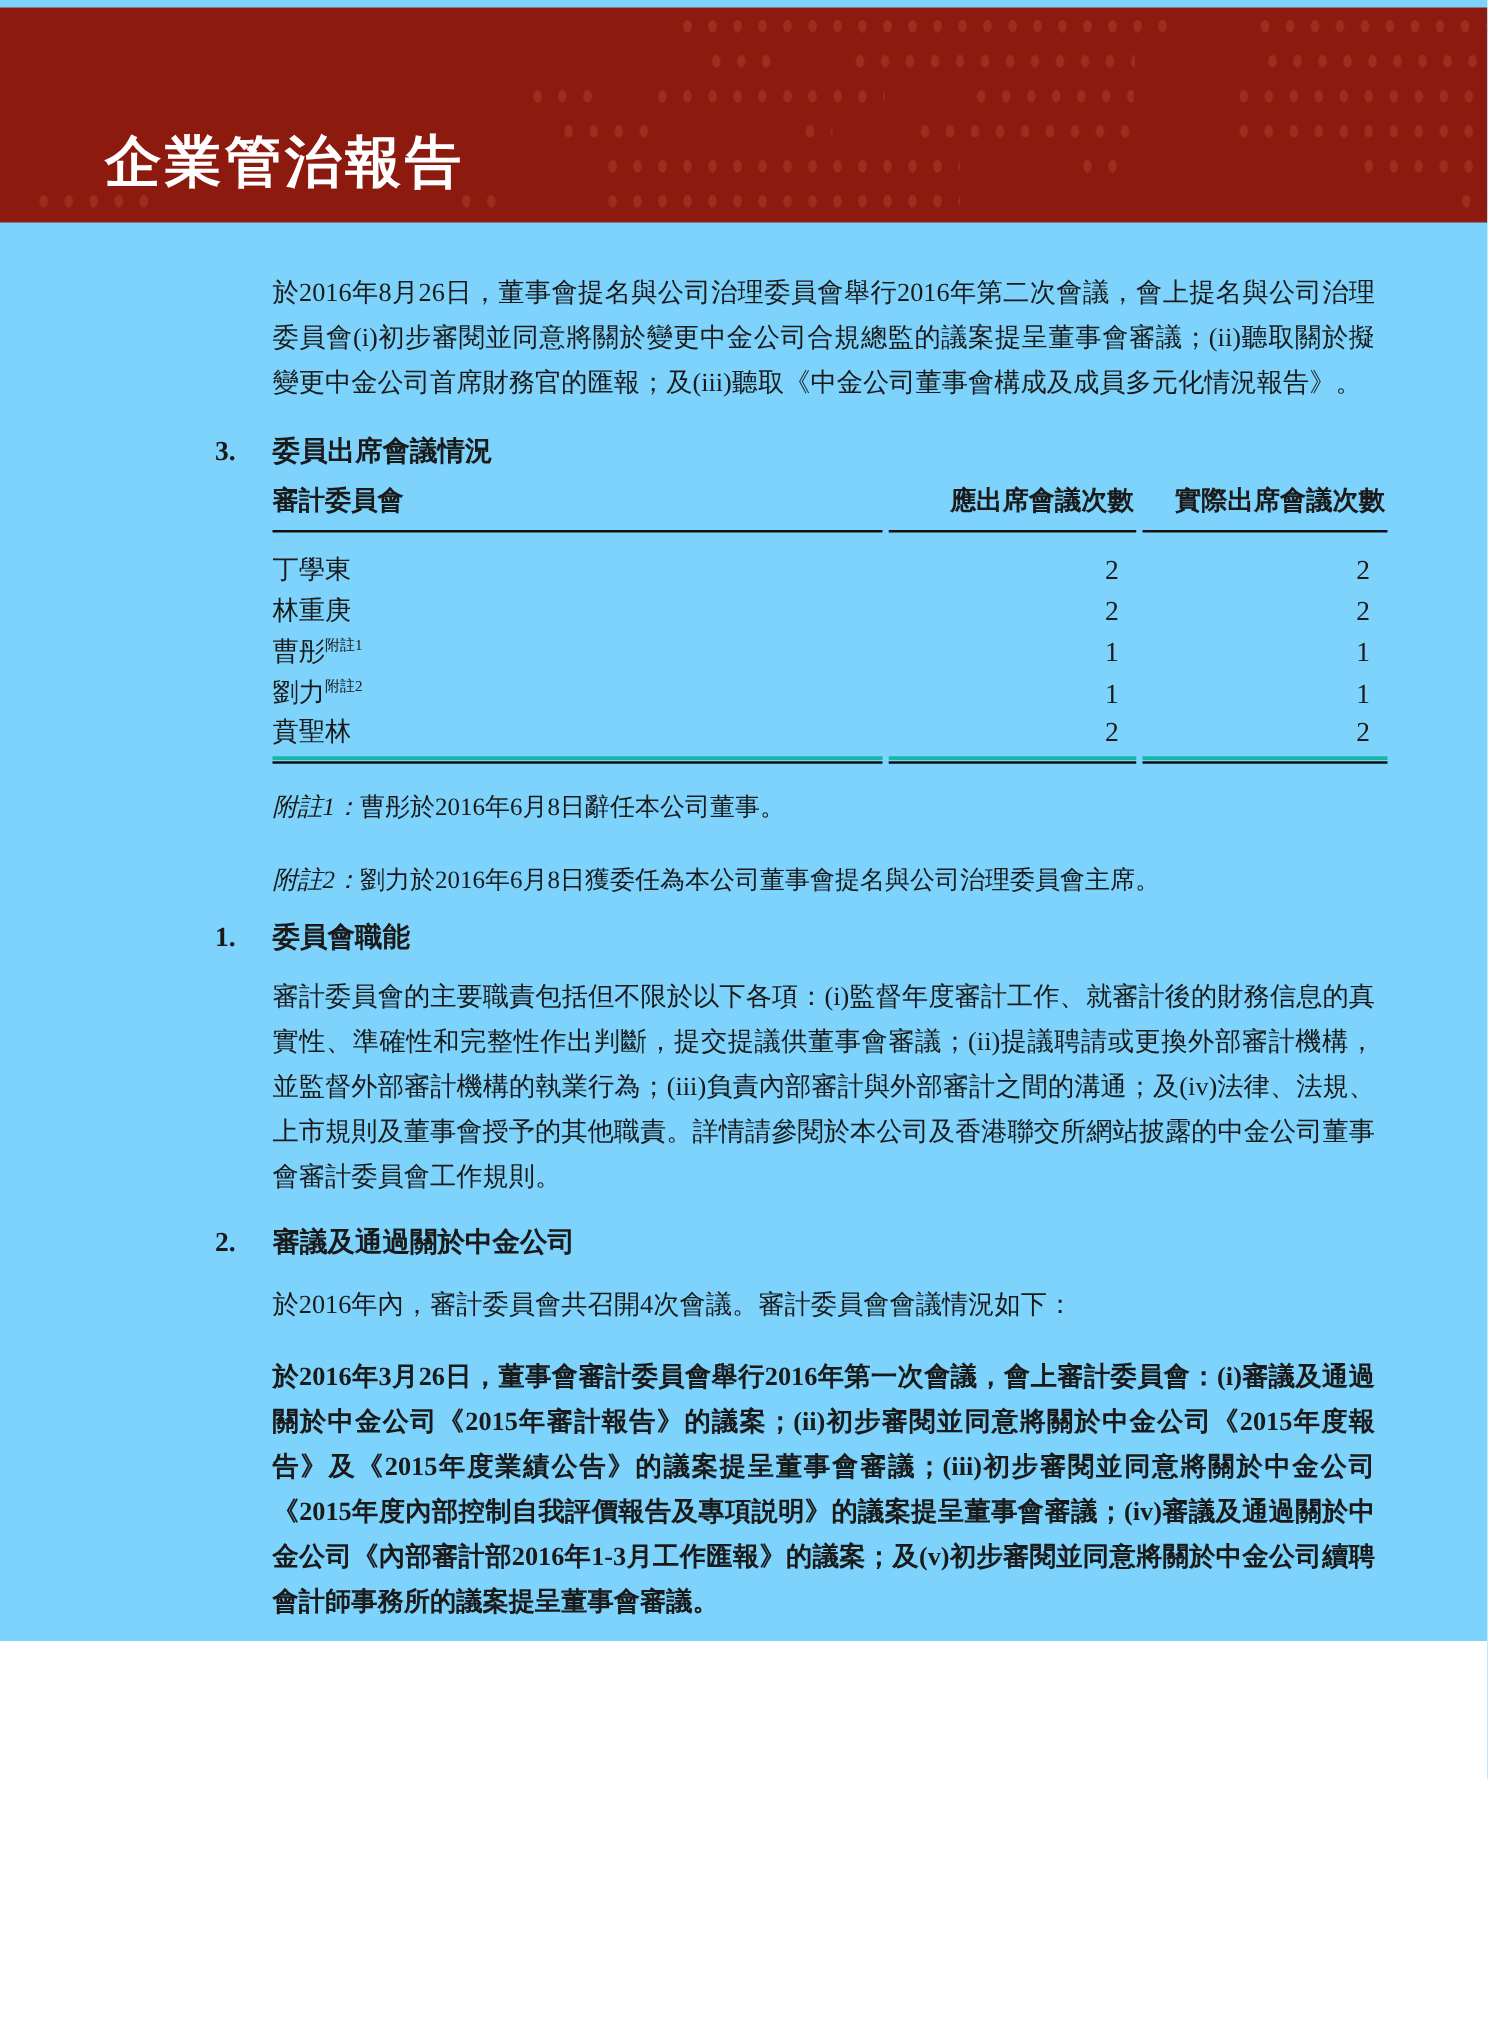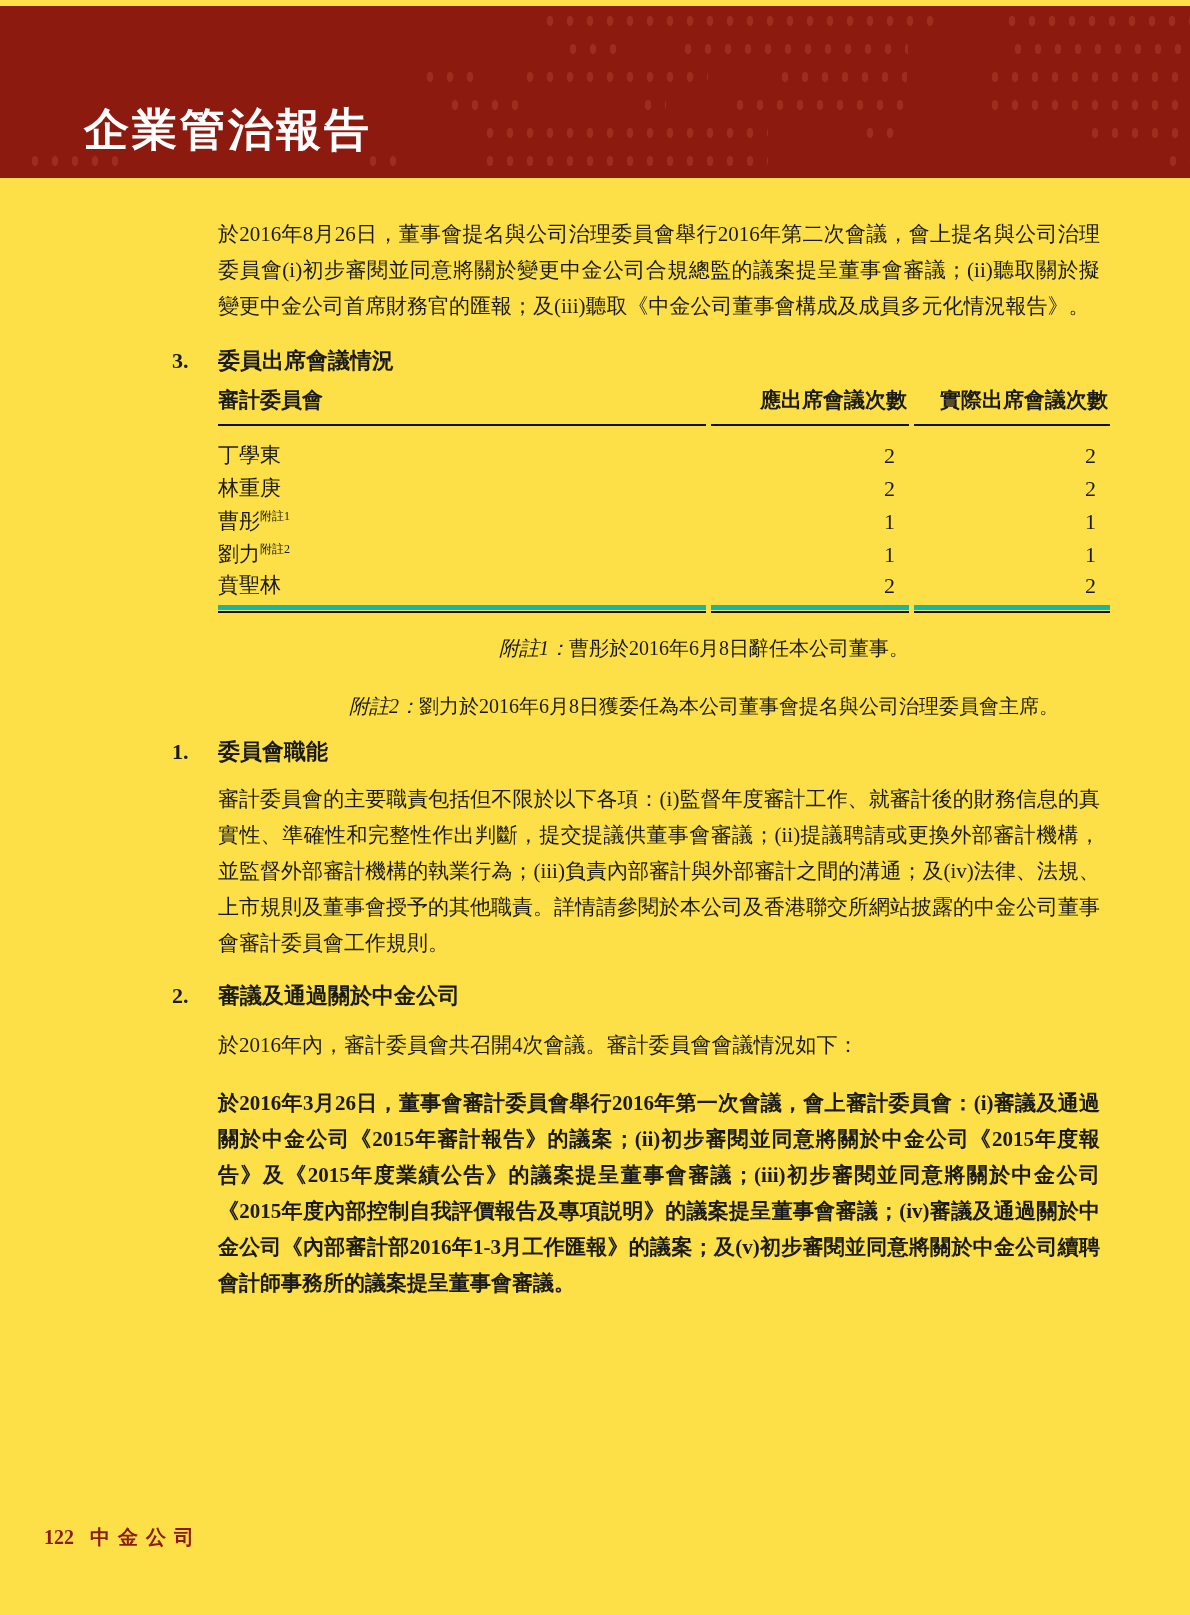--- a/index.html
+++ b/index.html
@@ -1,21 +1,21 @@
 <!DOCTYPE html>
 <html><head>
 <meta charset="utf-8">
 <style>
   * { margin: 0; padding: 0; box-sizing: border-box; }
   html, body { background: #ffffff; }
   .page {
     position: relative;
     width: 1190px;
-    height: 1615px;
-    background: #fde047;
+    height: 1313px;
+    background: #7dd3fc;
     font-family: "Liberation Serif", "DejaVu Serif", serif;
     color: #1a1a1a;
     overflow: hidden;
   }
   
   .banner {
     position: relative;
     margin-top: 6px;
     height: 172px;
     background: #8c1a0f;
@@ -71,33 +71,32 @@
   .col-name  { width: 488px; }
   .col-req   { width: 198px; }
   .col-act   { width: 196px; }
   table.attendance td {
     height: 33px;
     vertical-align: bottom;
     padding-bottom: 3px;
   }
   table.attendance tbody tr:first-child td { padding-top: 13px; height: 46px; }
   table.attendance td.num { text-align: right; padding-right: 14px; font-size: 22px; }
-  table.attendance tbody tr:last-child td { border-bottom: 5px solid #14b8a6; padding-bottom: 6px; margin-left: 44px; }
+  table.attendance tbody tr:last-child td { border-bottom: 3px solid #14b8a6; padding-bottom: 6px; margin-left: 44px; }
   table.attendance tfoot td {
     height: 3px;
     padding: 0;
     border-bottom: 2px solid #111;
   }
   sup.note-ref { font-size: 12px; vertical-align: super; line-height: 0; }
   
   .footnote {
     margin-left: 218px;
     font-size: 20px;
     line-height: 26px;
-    text-align: center;
   }
   .fn1 { margin-top: 22px; }
   .fn2 { margin-top: 32px; }
   .fn-label { font-style: italic; }
   
   .h-iv   { margin-top: 34px; }
   .h-sub1 { margin-top: 18px; }
   .h-sub2 { margin-top: 20px; }
   .body-sub { margin-top: 14px; }
   .p-meet  { margin-top: 16px; }

